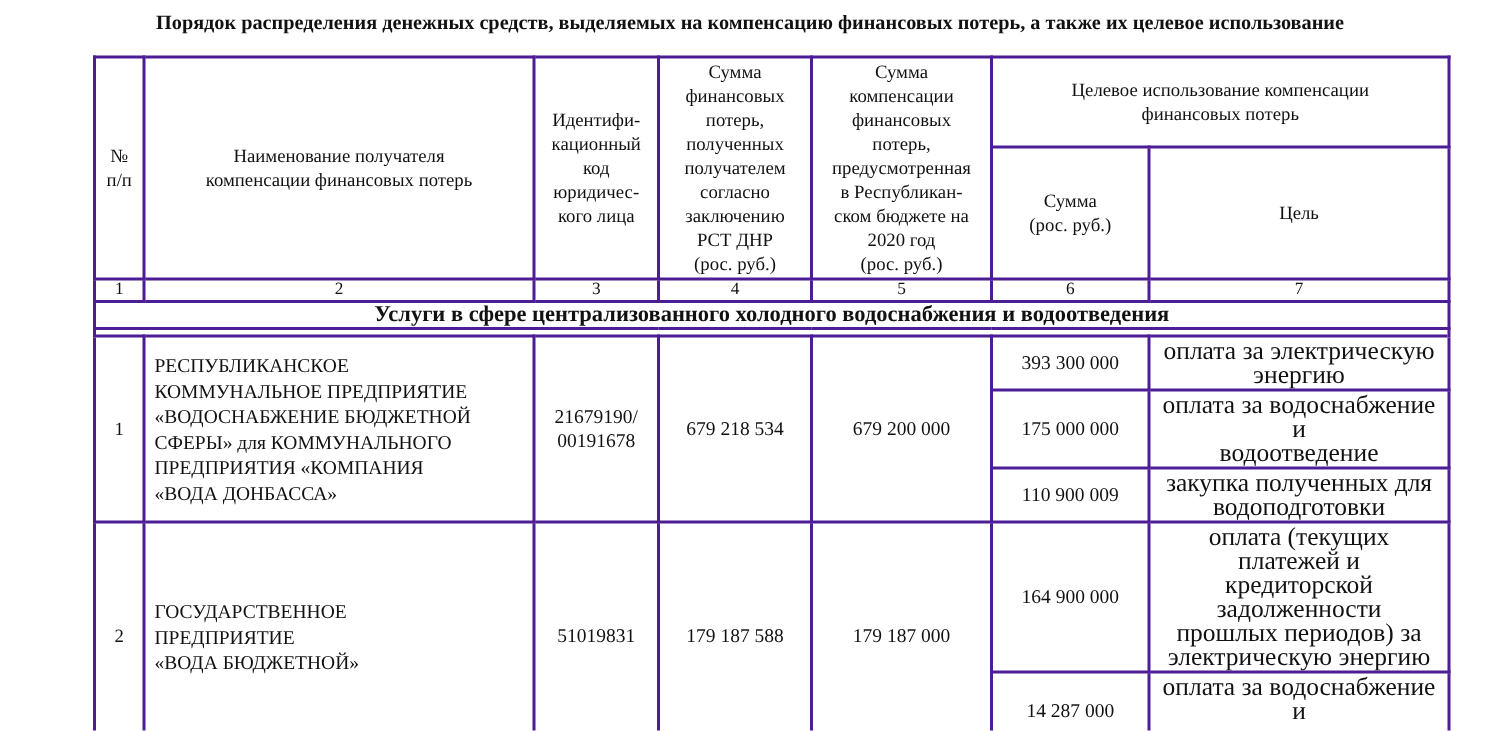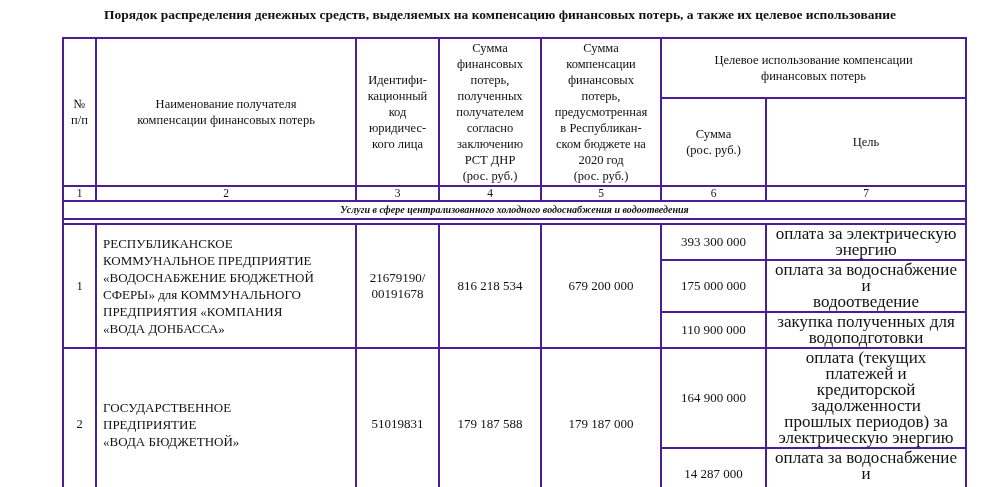--- a/index.html
+++ b/index.html
@@ -40,21 +40,21 @@
     font-size: 12.5px;
     line-height: 16px;
     white-space: pre-line;
     overflow: hidden;
   }
   tr.hdr-a { height: 60px; }
   tr.hdr-b { height: 88px; }
   tr.num-row { height: 15px; }
   tr.num-row td { padding: 0 2px; font-size: 11.5px; line-height: 13px; }
   tr.section-row { height: 16px; }
-  tr.section-row td { font-weight: bold; font-size: 10px; padding: 0 4px; font-style: italic; }
+  tr.section-row td { font-weight: bold; font-size: 15px; padding: 0 4px; }
   tr.spacer-row { height: 5px; }
   tr.spacer-row td { border-top: none; border-bottom: none; padding: 0; }
   tr.t1a { height: 35px; }
   tr.t1b { height: 36px; }
   tr.t1c { height: 33px; }
   tr.t2a { height: 66px; }
   tr.t2b { height: 36px; }
   td.name-cell {
     text-align: left;
     padding-left: 6px;
@@ -142,33 +142,33 @@
     <tr class="t1a">
       <td rowspan="3">1</td>
       <td rowspan="3" class="name-cell">РЕСПУБЛИКАНСКОЕ
 КОММУНАЛЬНОЕ ПРЕДПРИЯТИЕ
 «ВОДОСНАБЖЕНИЕ БЮДЖЕТНОЙ
 СФЕРЫ» для КОММУНАЛЬНОГО
 ПРЕДПРИЯТИЯ «КОМПАНИЯ
 «ВОДА ДОНБАССА»</td>
       <td rowspan="3" class="money-cell">21679190/
 00191678</td>
-      <td rowspan="3" class="money-cell">816 218 534</td>
+      <td rowspan="3" class="money-cell">679 218 534</td>
       <td rowspan="3" class="money-cell">679 200 000</td>
       <td class="money-cell">393 300 000</td>
       <td class="goal-cell">оплата за электрическую
 энергию</td>
     </tr>
     <tr class="t1b">
       <td class="money-cell">175 000 000</td>
       <td class="goal-cell">оплата за водоснабжение и
 водоотведение</td>
     </tr>
     <tr class="t1c">
-      <td class="money-cell">110 900 000</td>
+      <td class="money-cell">110 900 009</td>
       <td class="goal-cell">закупка полученных для
 водоподготовки</td>
     </tr>
 
     <tr class="t2a">
       <td rowspan="2">2</td>
       <td rowspan="2" class="name-cell">ГОСУДАРСТВЕННОЕ
 ПРЕДПРИЯТИЕ
 «ВОДА БЮДЖЕТНОЙ»</td>
       <td rowspan="2" class="money-cell">51019831</td>

